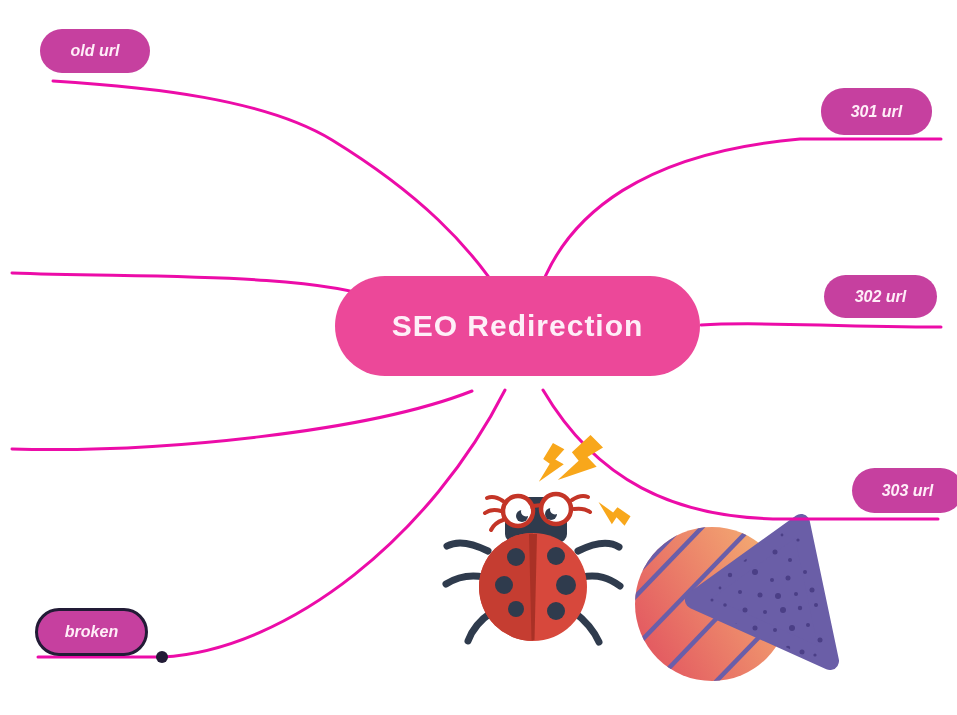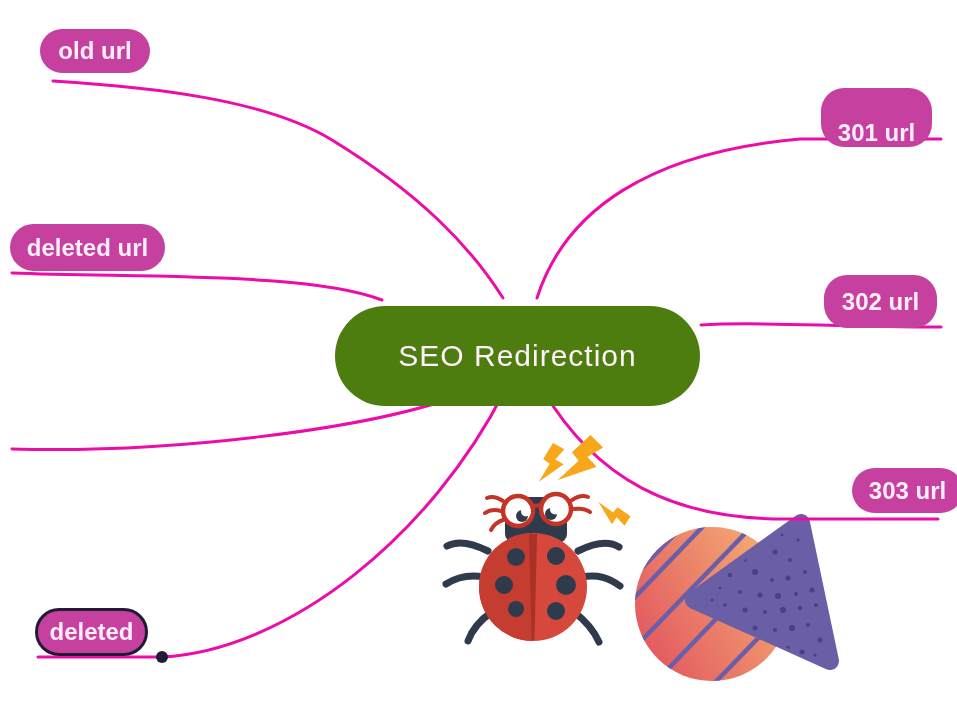--- a/index.html
+++ b/index.html
@@ -7,30 +7,30 @@
     position:relative;width:957px;height:715px;background:#ffffff;
     overflow:hidden;font-family:"Liberation Sans",sans-serif;
   }
   .layer{position:absolute;left:0;top:0;}
   .pill{
     position:absolute;display:flex;align-items:center;justify-content:center;
     color:#ffeef8;font-weight:bold;background:#c6409f;z-index:3;
     box-sizing:border-box;white-space:nowrap;
   }
   .pill.center{
-    left:335px;top:306px;width:365px;height:100px;border-radius:50px;
-    background:#4d7c0f;font-size:30px;font-weight:400;letter-spacing:1px;color:#feeff8;
+    left:335px;top:276px;width:365px;height:100px;border-radius:50px;
+    background:#ec4899;font-size:30px;font-weight:700;letter-spacing:1px;color:#feeff8;
   }
-  .pill.b{font-size:24px;}
+  .pill.b{font-size:16px;font-style:italic;}
   .pill.old-url{left:40px;top:29px;width:110px;height:44px;border-radius:22px;}
   .pill.deleted-url{left:10px;top:224px;width:155px;height:47px;border-radius:24px;}
   .pill.broken-url{left:10px;top:398px;width:143px;height:48px;border-radius:24px;}
   .pill.others{left:35px;top:608px;width:113px;height:48px;border-radius:24px;border:3px solid #221b36;}
-  .pill.url301{left:821px;top:88px;width:111px;height:59px;border-radius:23px;align-items:flex-end;}
-  .pill.url302{left:824px;top:275px;width:113px;height:53px;border-radius:23px;}
+  .pill.url301{left:821px;top:88px;width:111px;height:47px;border-radius:23px;}
+  .pill.url302{left:824px;top:275px;width:113px;height:43px;border-radius:23px;}
   .pill.url303{left:852px;top:468px;width:111px;height:45px;border-radius:23px;}
 </style>
 </head>
 <body>
 
 <div class="stage">
 
   <svg class="layer" width="957" height="715" viewBox="0 0 957 715">
     <defs>
       <linearGradient id="circGrad" x1="0" y1="0.8" x2="1" y2="0.2">
@@ -154,25 +154,22 @@
     </g>
   </svg>
 
   <div class="pill center">
     <span>SEO Redirection</span>
   </div>
 
   <div class="pill b old-url">
     <span>old url</span>
   </div>
-  <div class="pill b deleted-url">
-    <span>deleted url</span>
-  </div>
   <div class="pill b others">
-    <span>deleted</span>
+    <span>broken</span>
   </div>
 
   <div class="pill b url301">
     <span>301 url</span>
   </div>
   <div class="pill b url302">
     <span>302 url</span>
   </div>
   <div class="pill b url303">
     <span>303 url</span>

